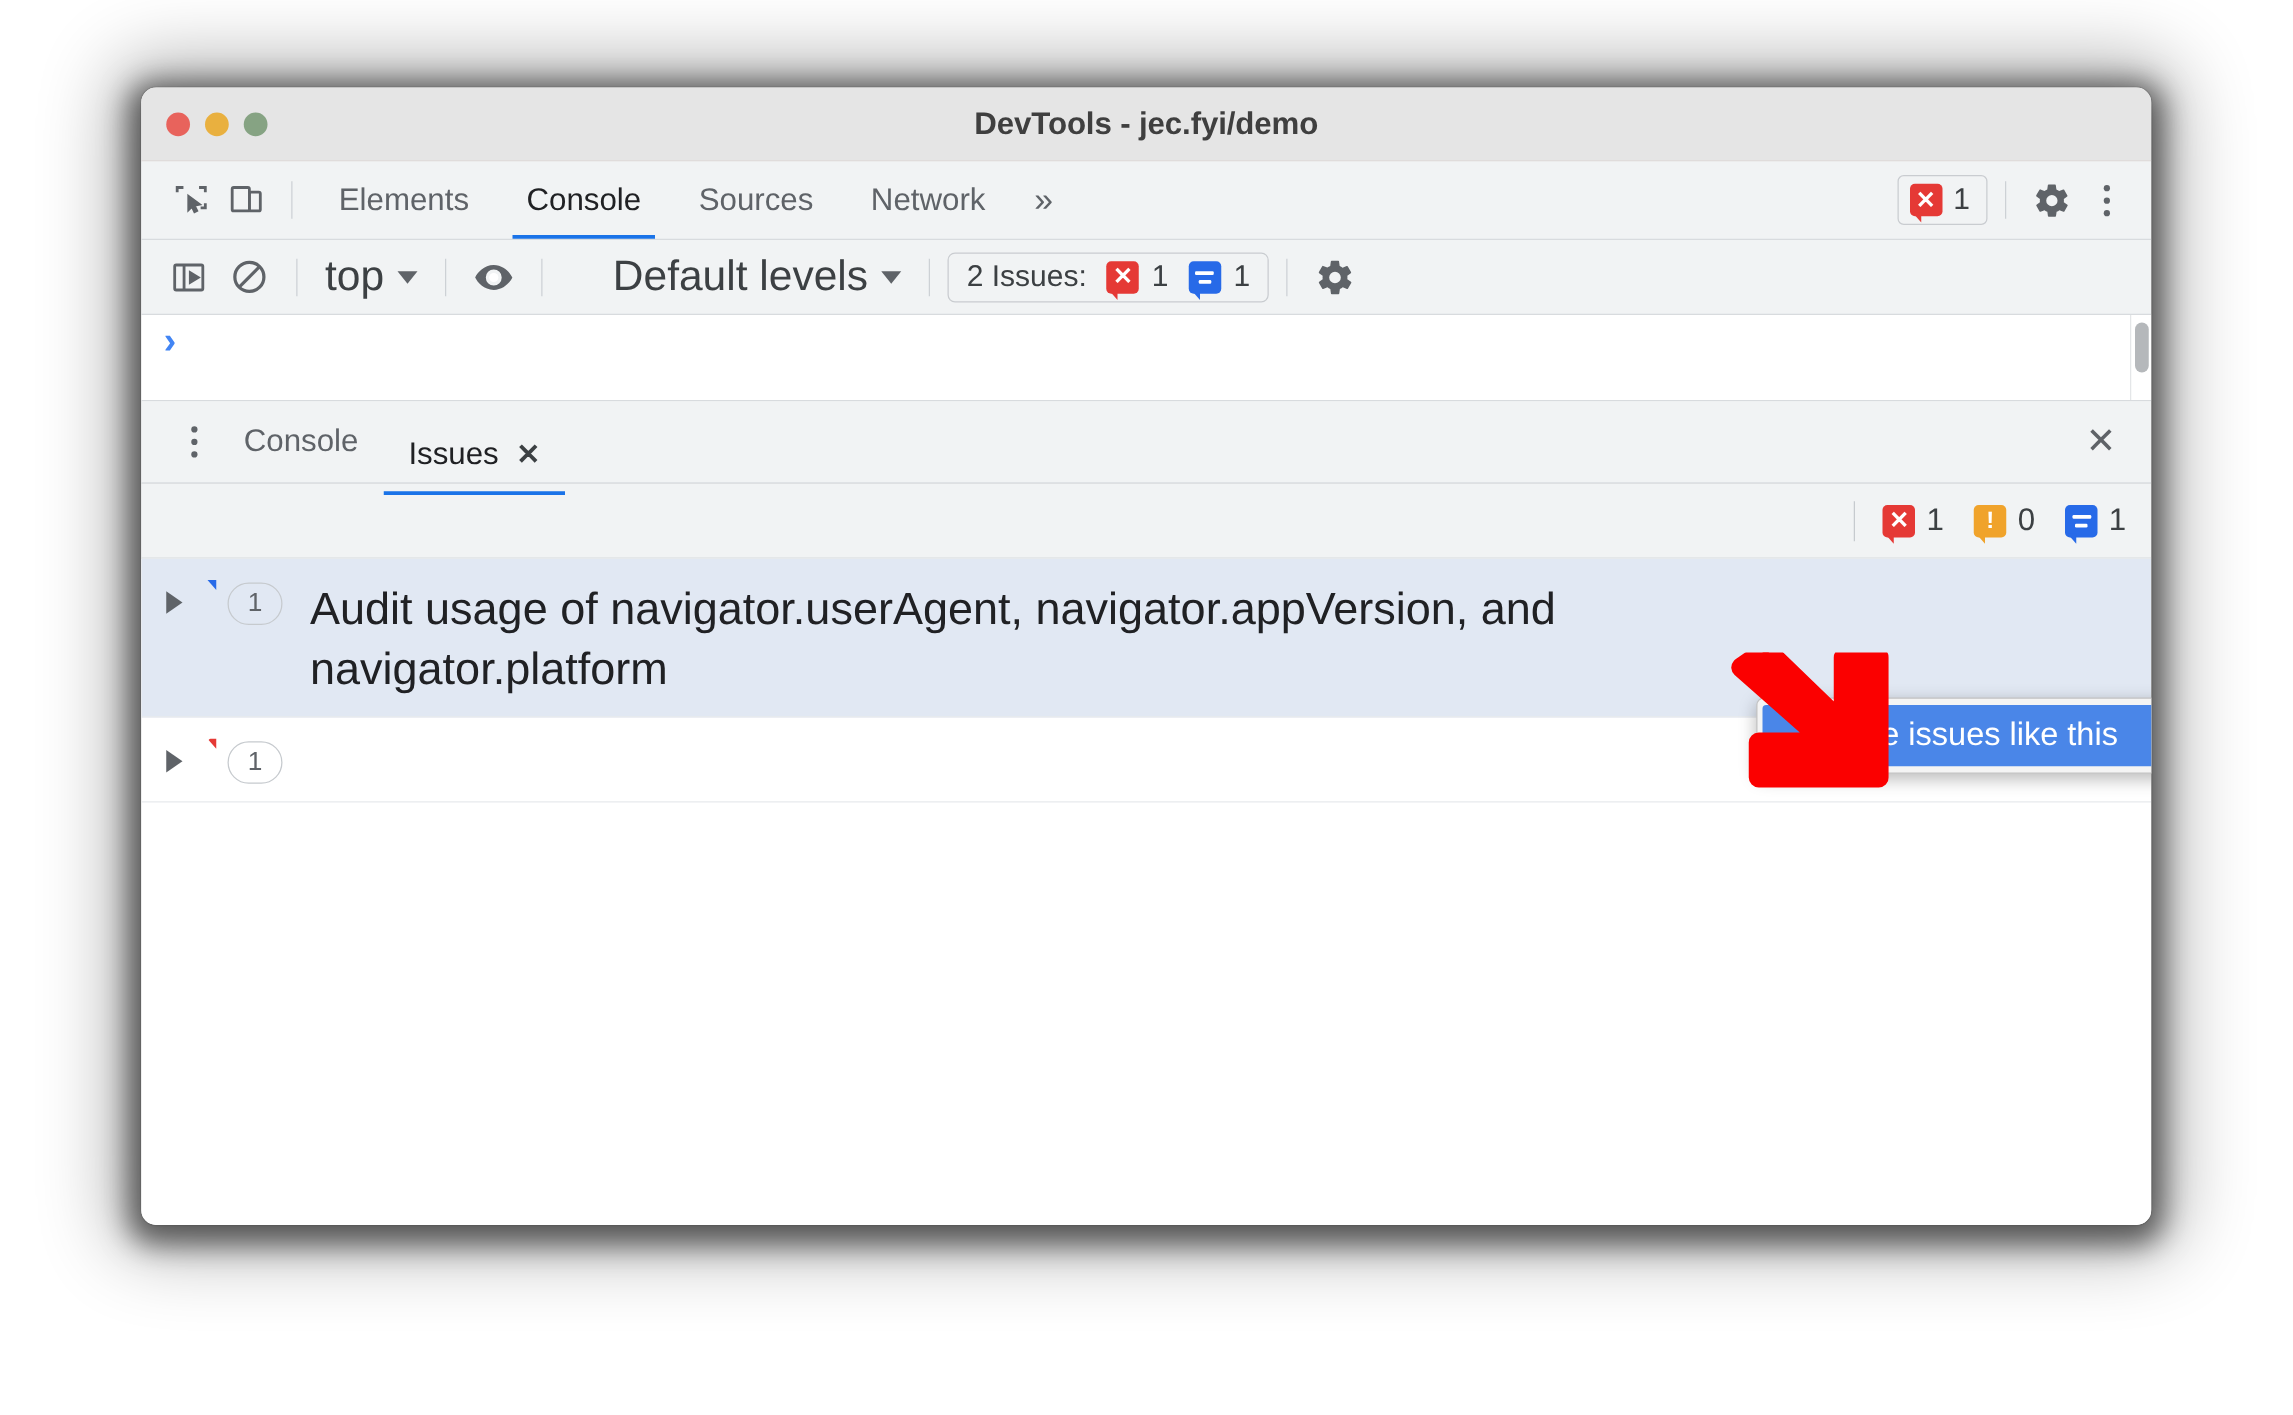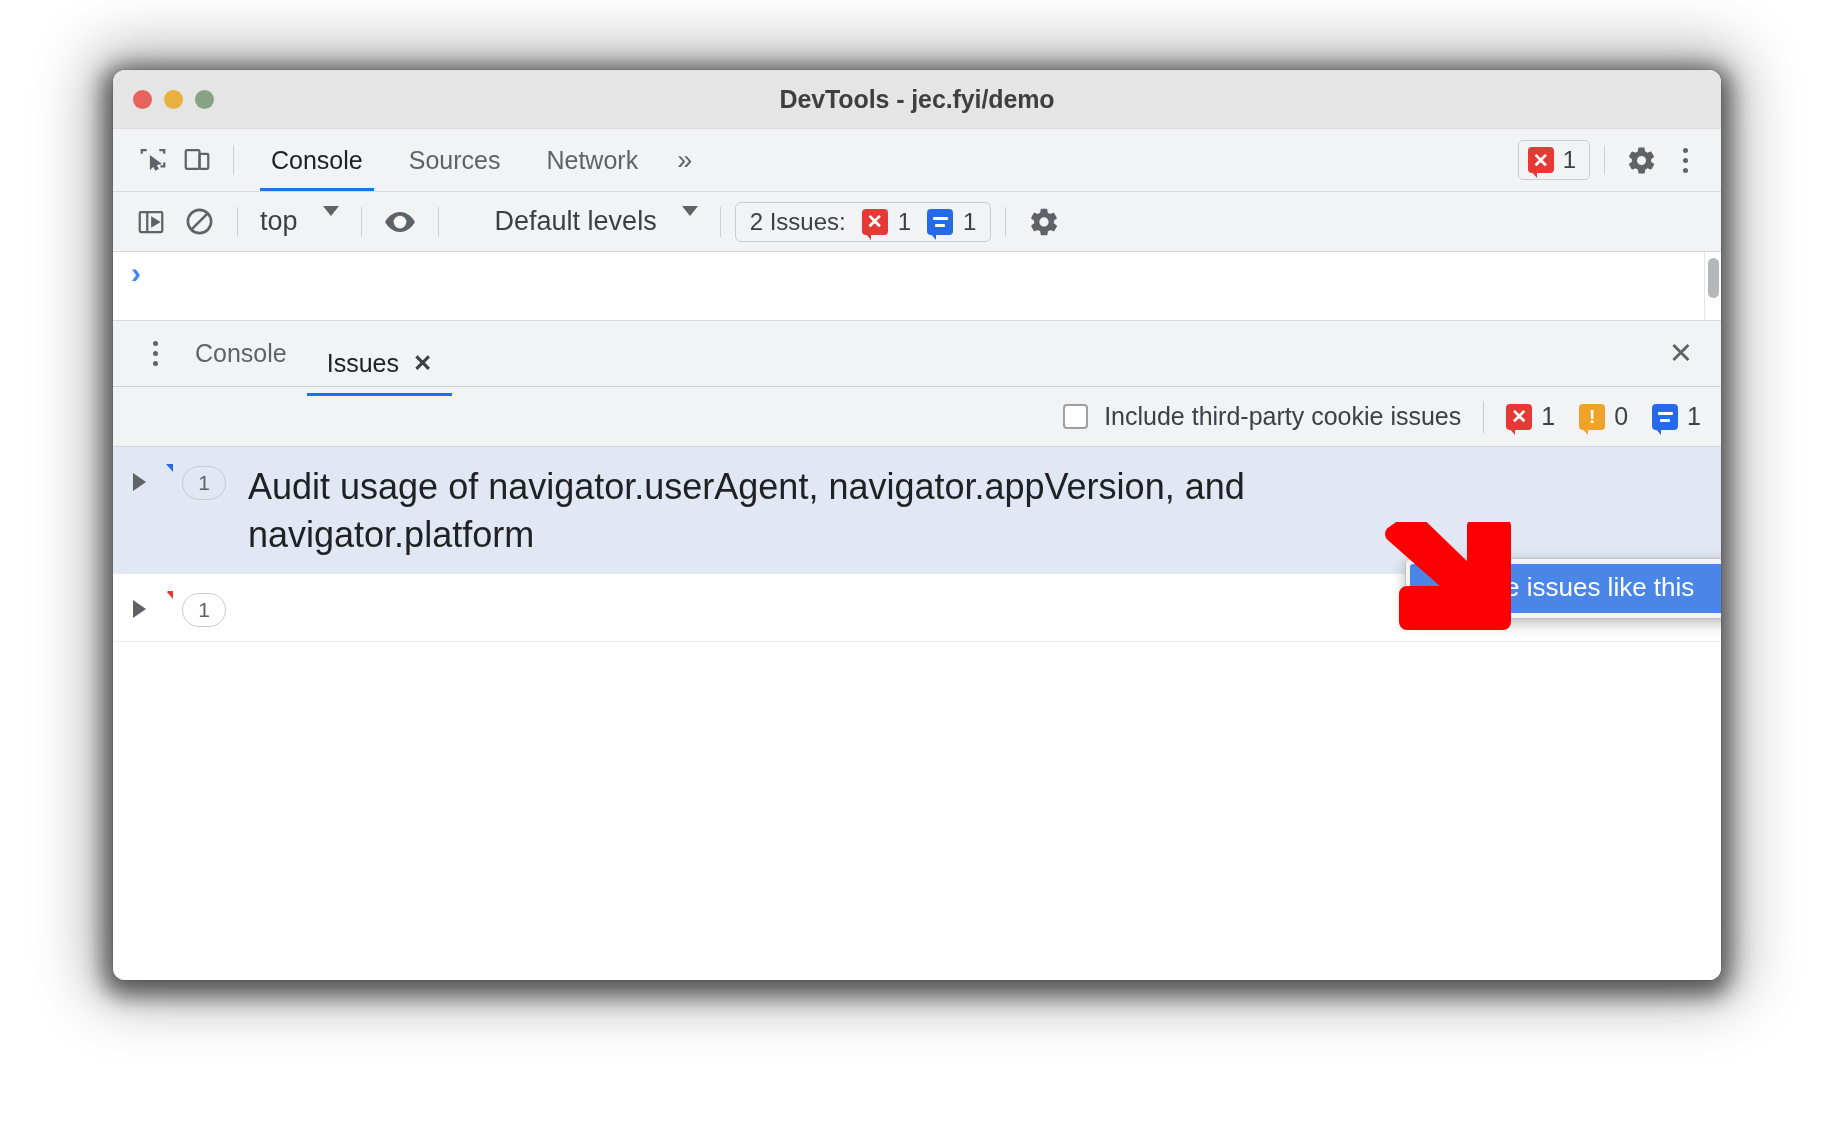--- a/index.html
+++ b/index.html
@@ -176,22 +176,22 @@
     padding: 0 14px 0 14px;
     box-sizing: border-box;
     gap: 0;
   }
   .ct-icon {
     width: 48px; height: 44px;
     display: flex; align-items: center; justify-content: center;
     color: #5f6368;
   }
   .ct-select {
-    display: flex; gap: 25px;
-    font-size: 27px; color: #3c4043;
+    display: flex; align-items: center; gap: 11px;
+    font-size: 34px; color: #3c4043;
     padding: 0 8px;
     white-space: nowrap;
   }
   .caret {
     width: 0; height: 0;
     border-left: 8px solid transparent;
     border-right: 8px solid transparent;
     border-top: 10px solid #5f6368;
   }
   .filter-input {
@@ -414,20 +414,21 @@
       <div class="tb-icon">
         <svg width="30" height="30" viewBox="0 0 24 24" fill="none" stroke="#5f6368" stroke-width="1.8">
           <rect x="3" y="4" width="11" height="15" rx="1"></rect>
           <rect x="14" y="7" width="7" height="12" rx="1"></rect>
         </svg>
       </div>
 
       <div class="vsep"></div>
 
       <div class="maintabs">
+        <div class="mtab">Elements</div>
         <div class="mtab active">Console</div>
         <div class="mtab">Sources</div>
         <div class="mtab">Network</div>
         <div class="mtab chev">»</div>
       </div>
 
       <div class="tb-spacer"></div>
 
       <div class="badge-box">
         <span class="bub err">
@@ -543,24 +544,20 @@
       </div>
       <div class="dtab active">
         <span>Issues</span>
         <span class="dtab-close">✕</span>
       </div>
       <div class="tb-spacer"></div>
       <div class="drawer-close">✕</div>
     </div>
 
     <div class="issues-filter">
-      <div class="checkbox-row">
-        <span class="cb"></span>
-        <span class="cb-label">Include third-party cookie issues</span>
-      </div>
 
       <div class="if-sep"></div>
 
       <div class="counts">
         <span class="grp">
           <span class="bub err">
             <span class="body"></span>
               <span class="tail"></span>
             <span class="glyph">✕</span>
           </span>

